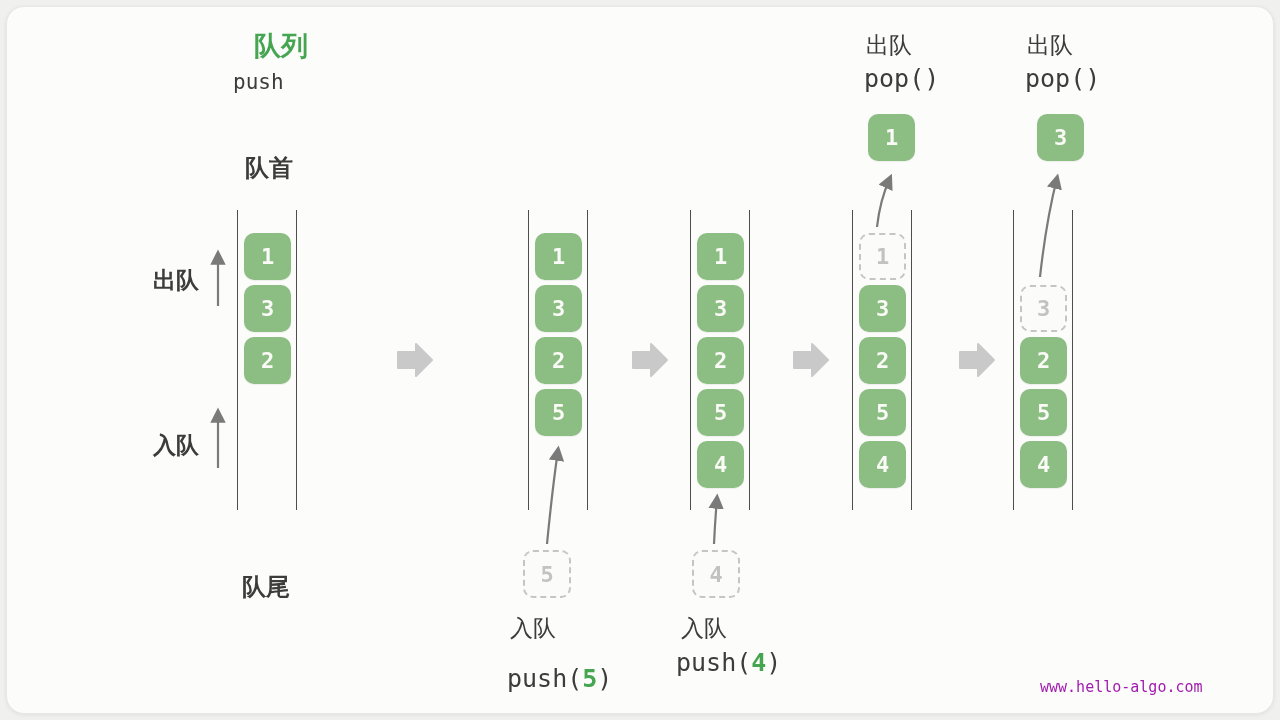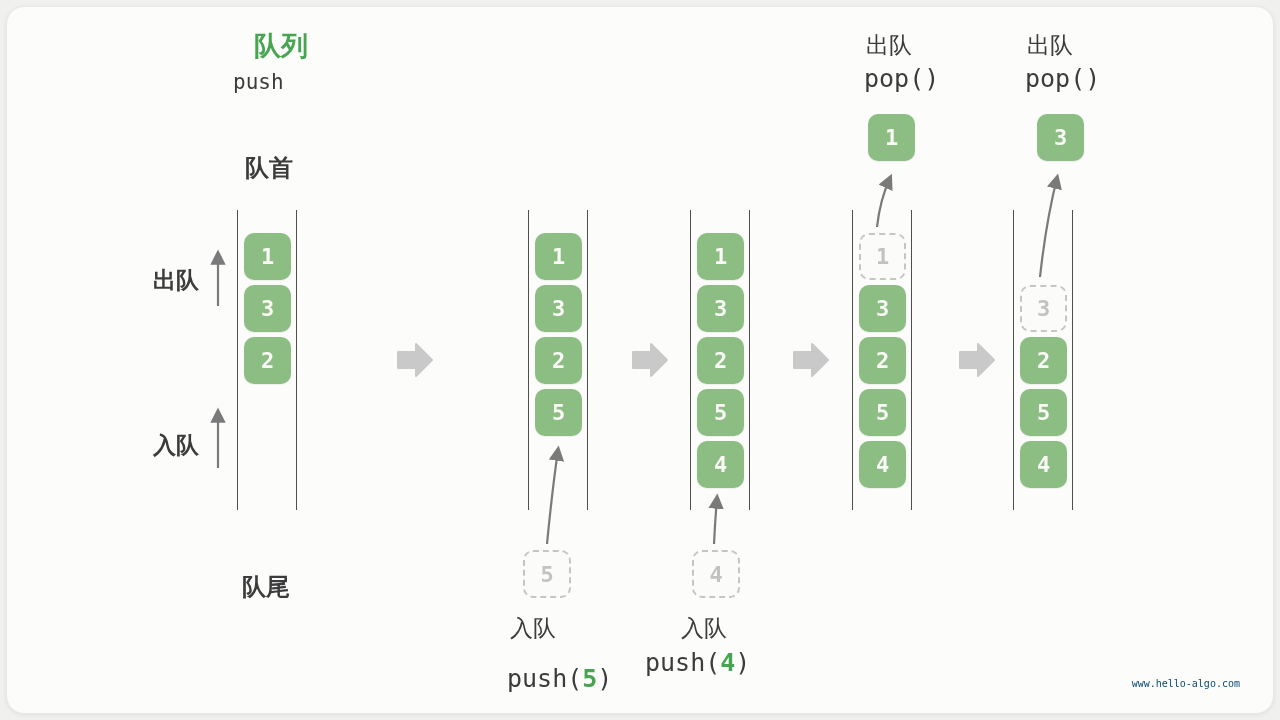--- a/index.html
+++ b/index.html
@@ -38,22 +38,22 @@
     border:2px dashed var(--ghost-gray,#C5C5C5);background:#FBFBF9;
     color:#C2C2C2;font-family:"DejaVu Sans Mono", monospace;font-weight:bold;font-size:22px;
     display:flex;align-items:center;justify-content:center;box-shadow:none;
   }
   .staged{width:44px;height:44px;}
   svg.overlay{position:absolute;left:0;top:0;width:1280px;height:720px;pointer-events:none;}
   .thin-arrow{stroke:var(--arrow-gray,#7A7A7A);stroke-width:2.2;fill:none;marker-end:url(#ah);}
   .block-arrow{fill:var(--block-arrow-gray,#C9C9C9);stroke:var(--block-arrow-gray,#C9C9C9);stroke-width:2;stroke-linejoin:round;}
   #ah path{fill:var(--arrow-gray,#7A7A7A);}
   .watermark{
-    font-family:"DejaVu Sans Mono", monospace;font-size:10px;color:#0c4a6e;
-    width:200px;text-align:right;
+    font-family:"DejaVu Sans Mono", monospace;font-size:15px;color:#a21caf;
+    width:200px;text-align:left;
   }
 </style>
 </head>
 <body>
 
 <div class="canvas">
   <div class="card"></div>
 
   <svg class="overlay">
     <defs>
@@ -117,21 +117,21 @@
   <div class="ghost" style="left:1020px;top:285px;">3</div>
   <div class="bx" style="left:1020px;top:337px;">2</div>
   <div class="bx" style="left:1020px;top:389px;">5</div>
   <div class="bx" style="left:1020px;top:441px;">4</div>
   <div class="bx" style="left:1037px;top:114px;">3</div>
 
   <div class="abs zh" style="left:510px;top:613px;">入队</div>
   <div class="abs code" style="left:507px;top:664px;"><span>push(</span><span class="green">5</span><span>)</span></div>
 
   <div class="abs zh" style="left:681px;top:613px;">入队</div>
-  <div class="abs code" style="left:645px;top:648px;"><span>push(</span><span class="green">4</span><span>)</span></div>
+  <div class="abs code" style="left:676px;top:648px;"><span>push(</span><span class="green">4</span><span>)</span></div>
 
   <div class="abs zh" style="left:866px;top:30px;">出队</div>
   <div class="abs code" style="left:864px;top:64px;">pop()</div>
 
   <div class="abs zh" style="left:1027px;top:30px;">出队</div>
   <div class="abs code" style="left:1025px;top:64px;">pop()</div>
 
   <div class="abs watermark" style="left:1040px;top:678px;">www.hello-algo.com</div>
 </div>
 

